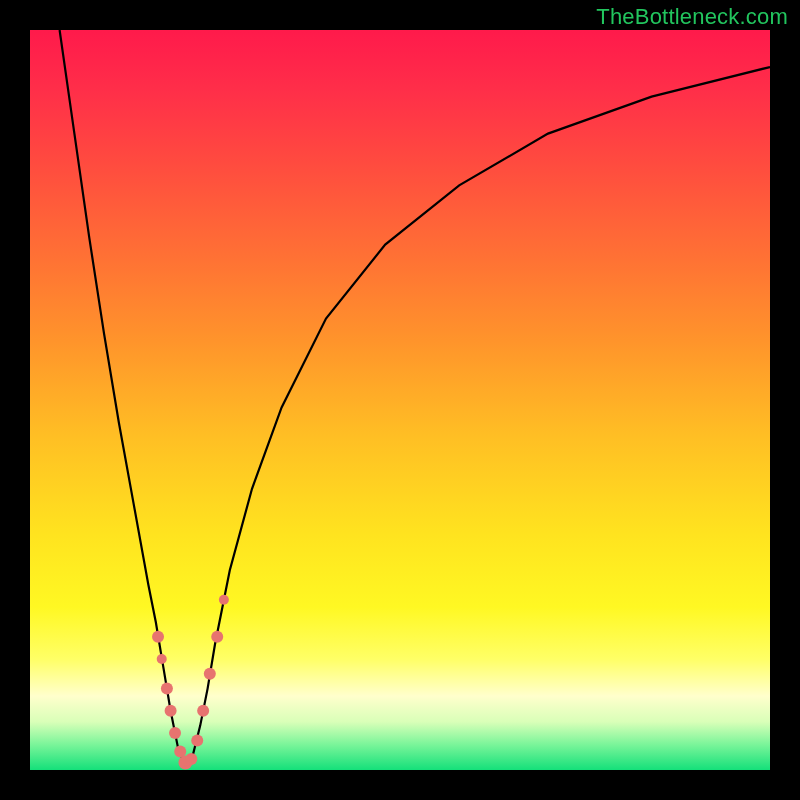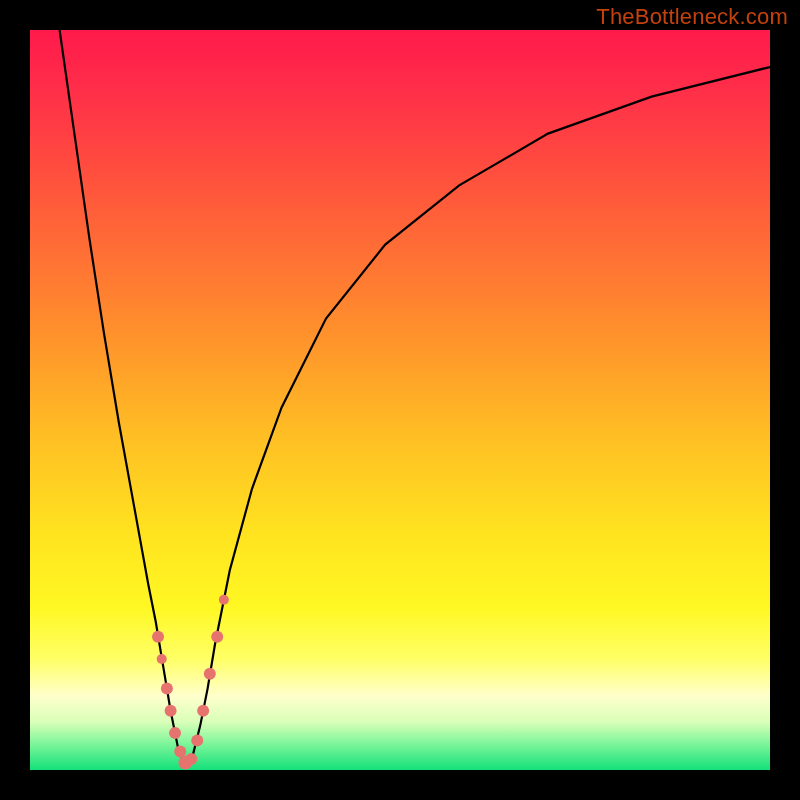--- a/index.html
+++ b/index.html
@@ -39,21 +39,21 @@
     stroke-width: 2.2;
   }
   .marker {
     fill: #e7736f;
     stroke: none;
   }
   .watermark {
     position: absolute;
     top: 4px;
     right: 12px;
-    color: #c2410c;
+    color: #22c55e;
     font-size: 22px;
     font-weight: 500;
     letter-spacing: 0.2px;
     user-select: none;
   }
 </style>
 </head>
 <body>
 
 <div class="frame">

